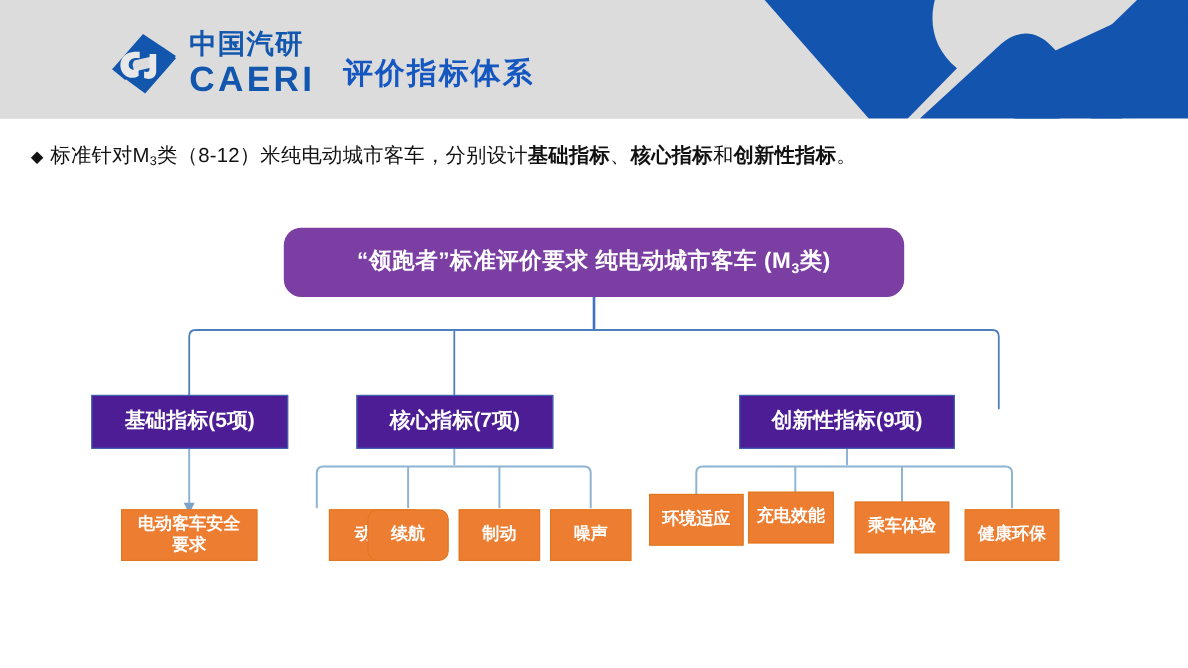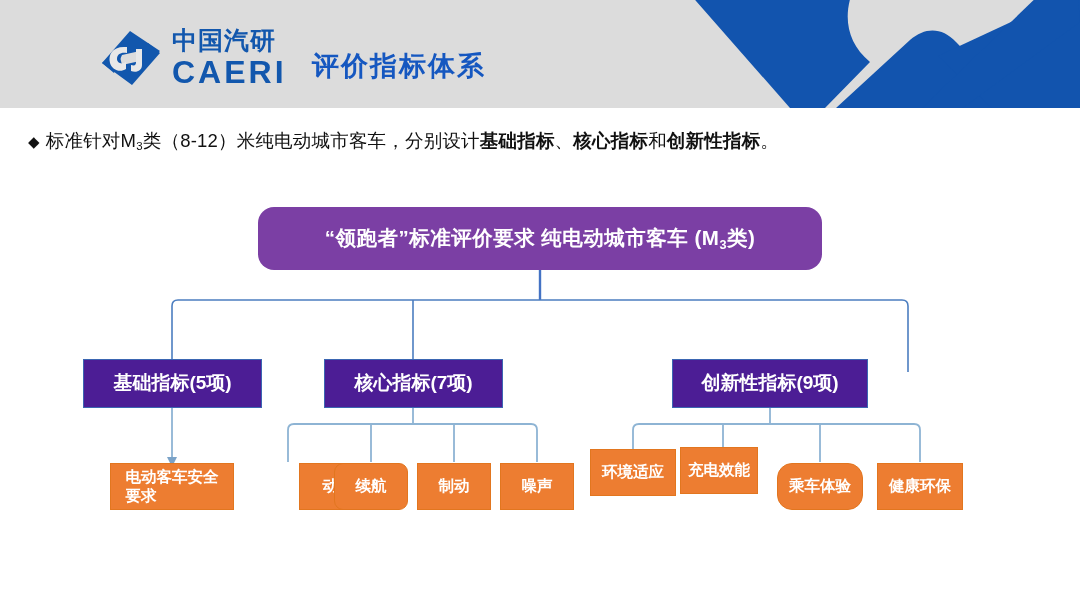--- a/index.html
+++ b/index.html
@@ -96,20 +96,21 @@
     width: 1080px; height: 360px;
     pointer-events: none;
   }
 
   .node {
     position: absolute;
     box-sizing: border-box;
     display: flex;
     align-items: center;
     justify-content: center;
+    text-align: center;
     color: #ffffff;
     font-weight: bold;
     line-height: 1.18;
   }
   .node-root {
     background: #7b3fa4;
     border-radius: 16px;
     font-size: 20.5px;
     letter-spacing: 0.5px;
   }
@@ -219,21 +220,21 @@
     <div class="node node-leaf" style="left:500px; top:283px; width:74px; height:47px;">
       <span>噪声</span>
     </div>
 
     <div class="node node-leaf" style="left:590px; top:269px; width:86px; height:47px;">
       <span>环境适应</span>
     </div>
     <div class="node node-leaf" style="left:680px; top:267px; width:78px; height:47px;">
       <span>充电效能</span>
     </div>
-    <div class="node node-leaf" style="left:777px; top:283px; width:86px; height:47px;border-radius:15px;">
+    <div class="node node-leaf" style="left:777px; top:276px; width:86px; height:47px;">
       <span>乘车体验</span>
     </div>
     <div class="node node-leaf" style="left:877px; top:283px; width:86px; height:47px;">
       <span>健康环保</span>
     </div>
 
   </div>
 </div>
 
 </body></html>

